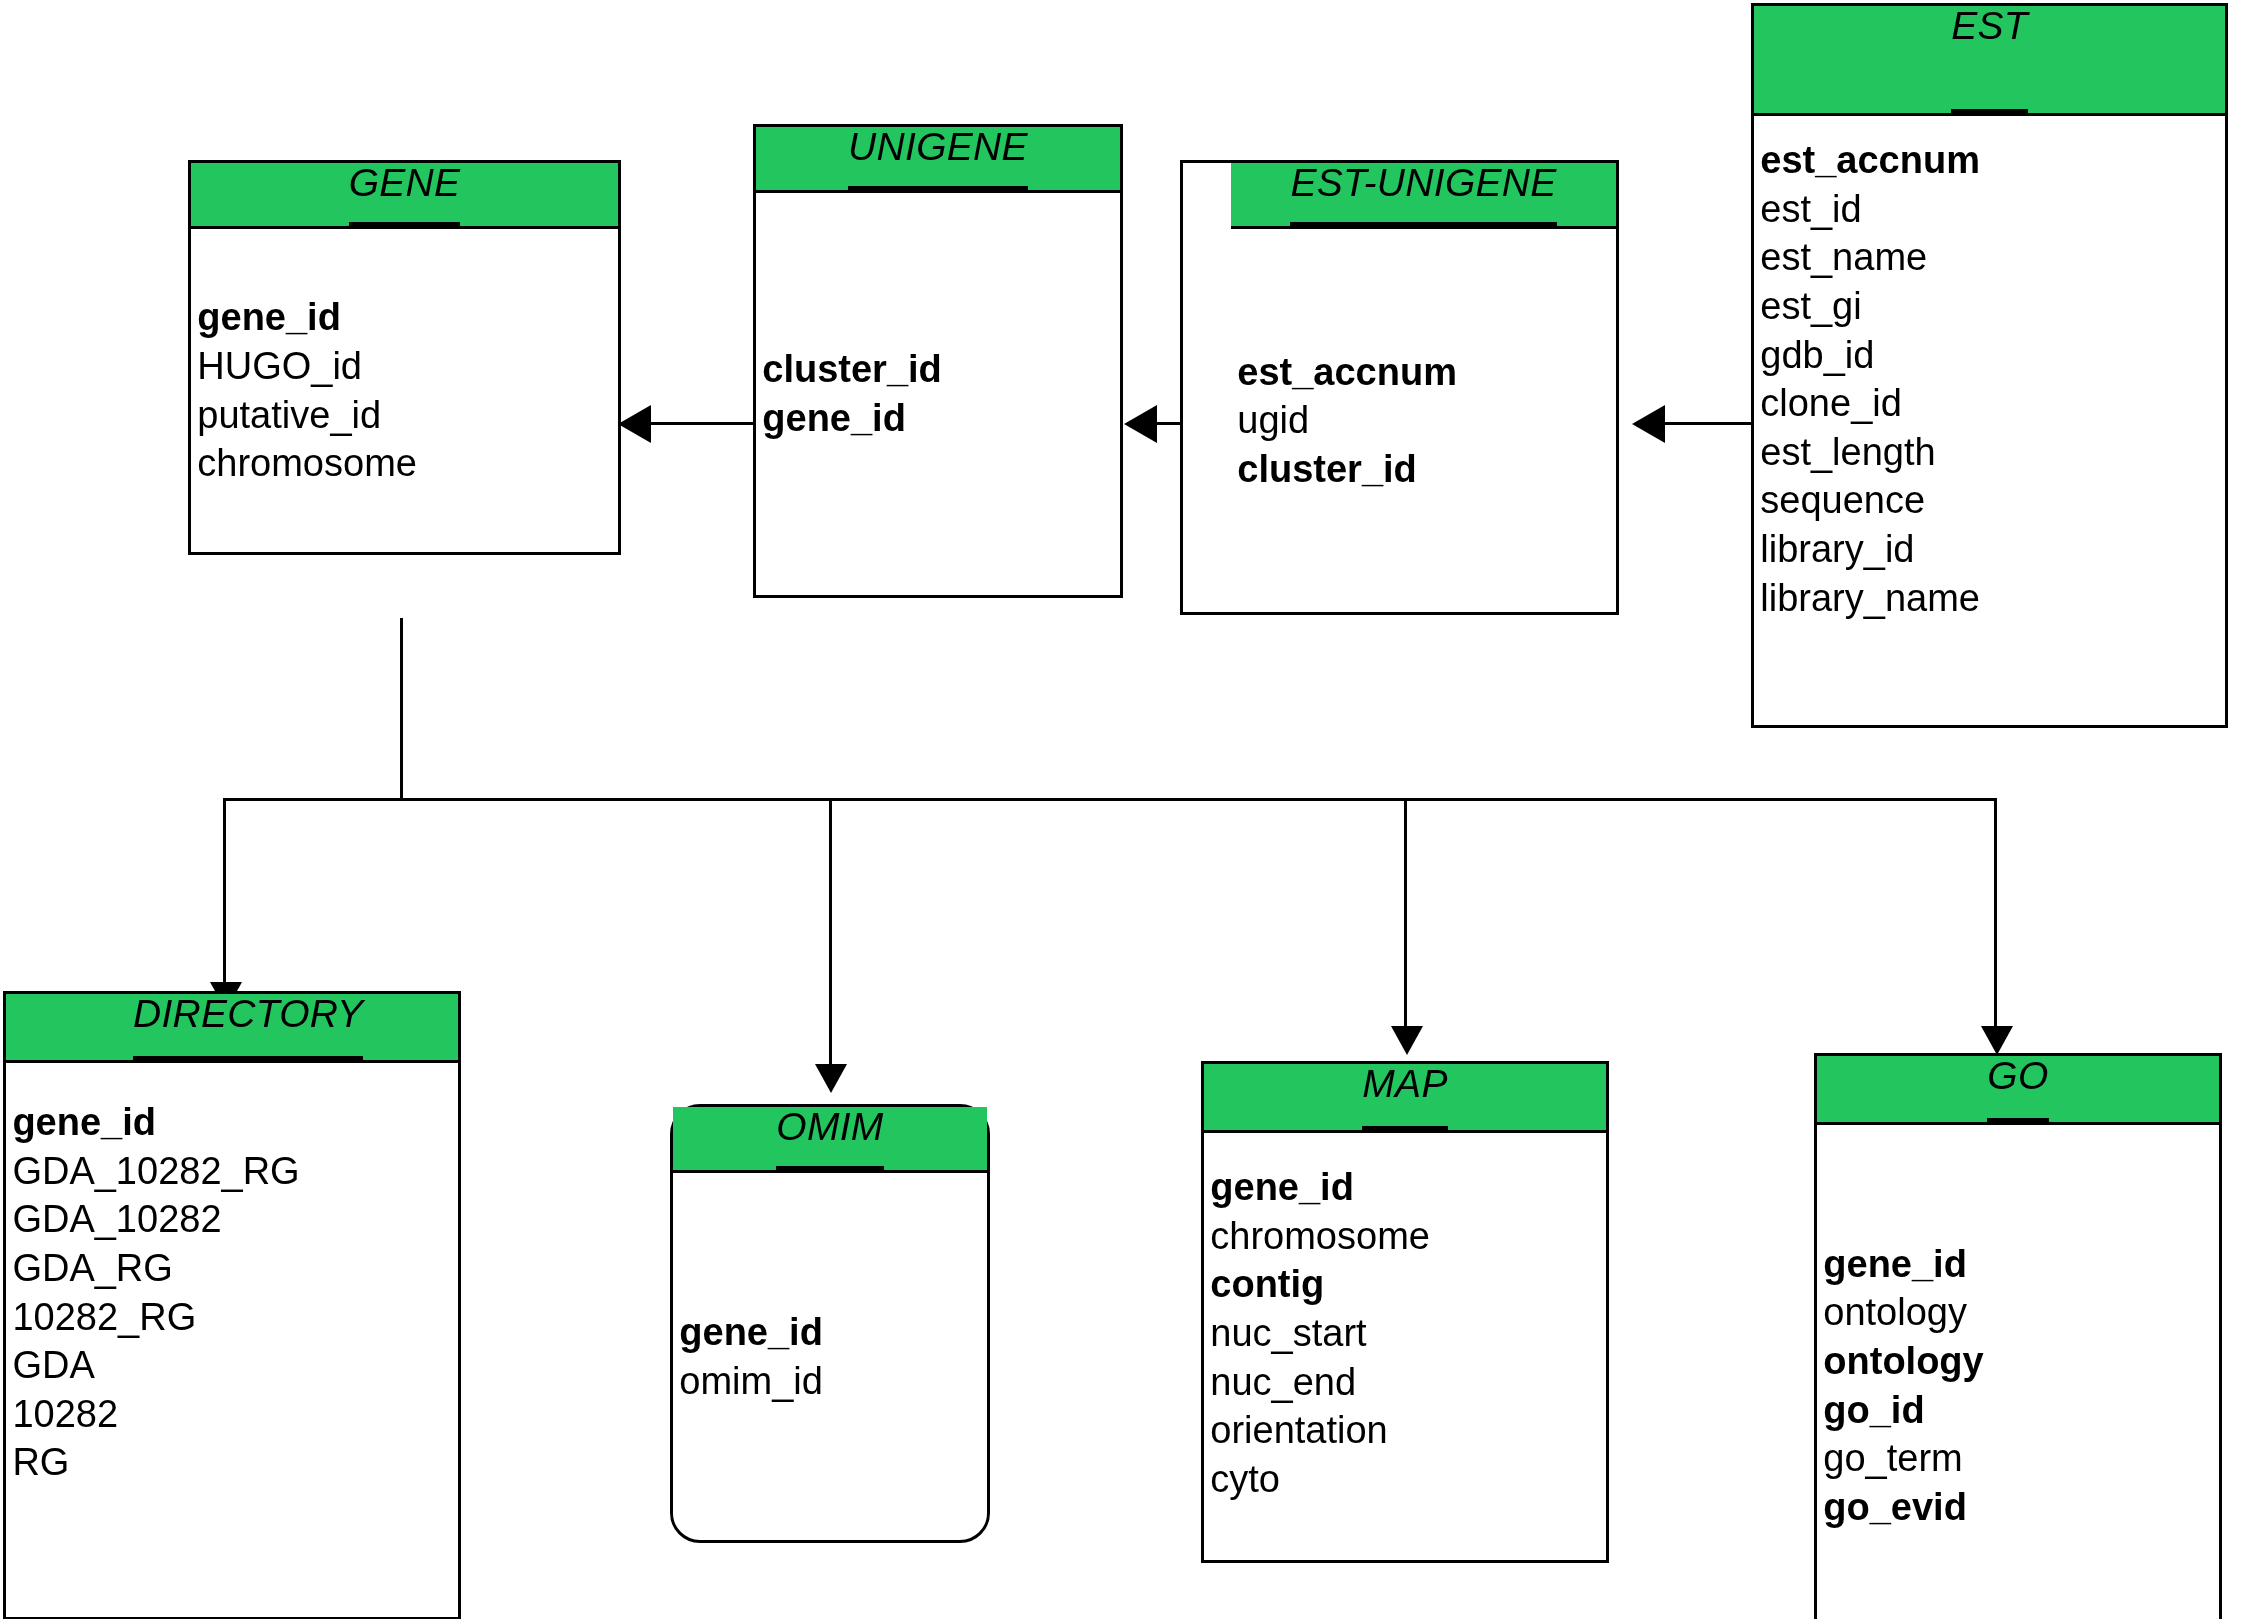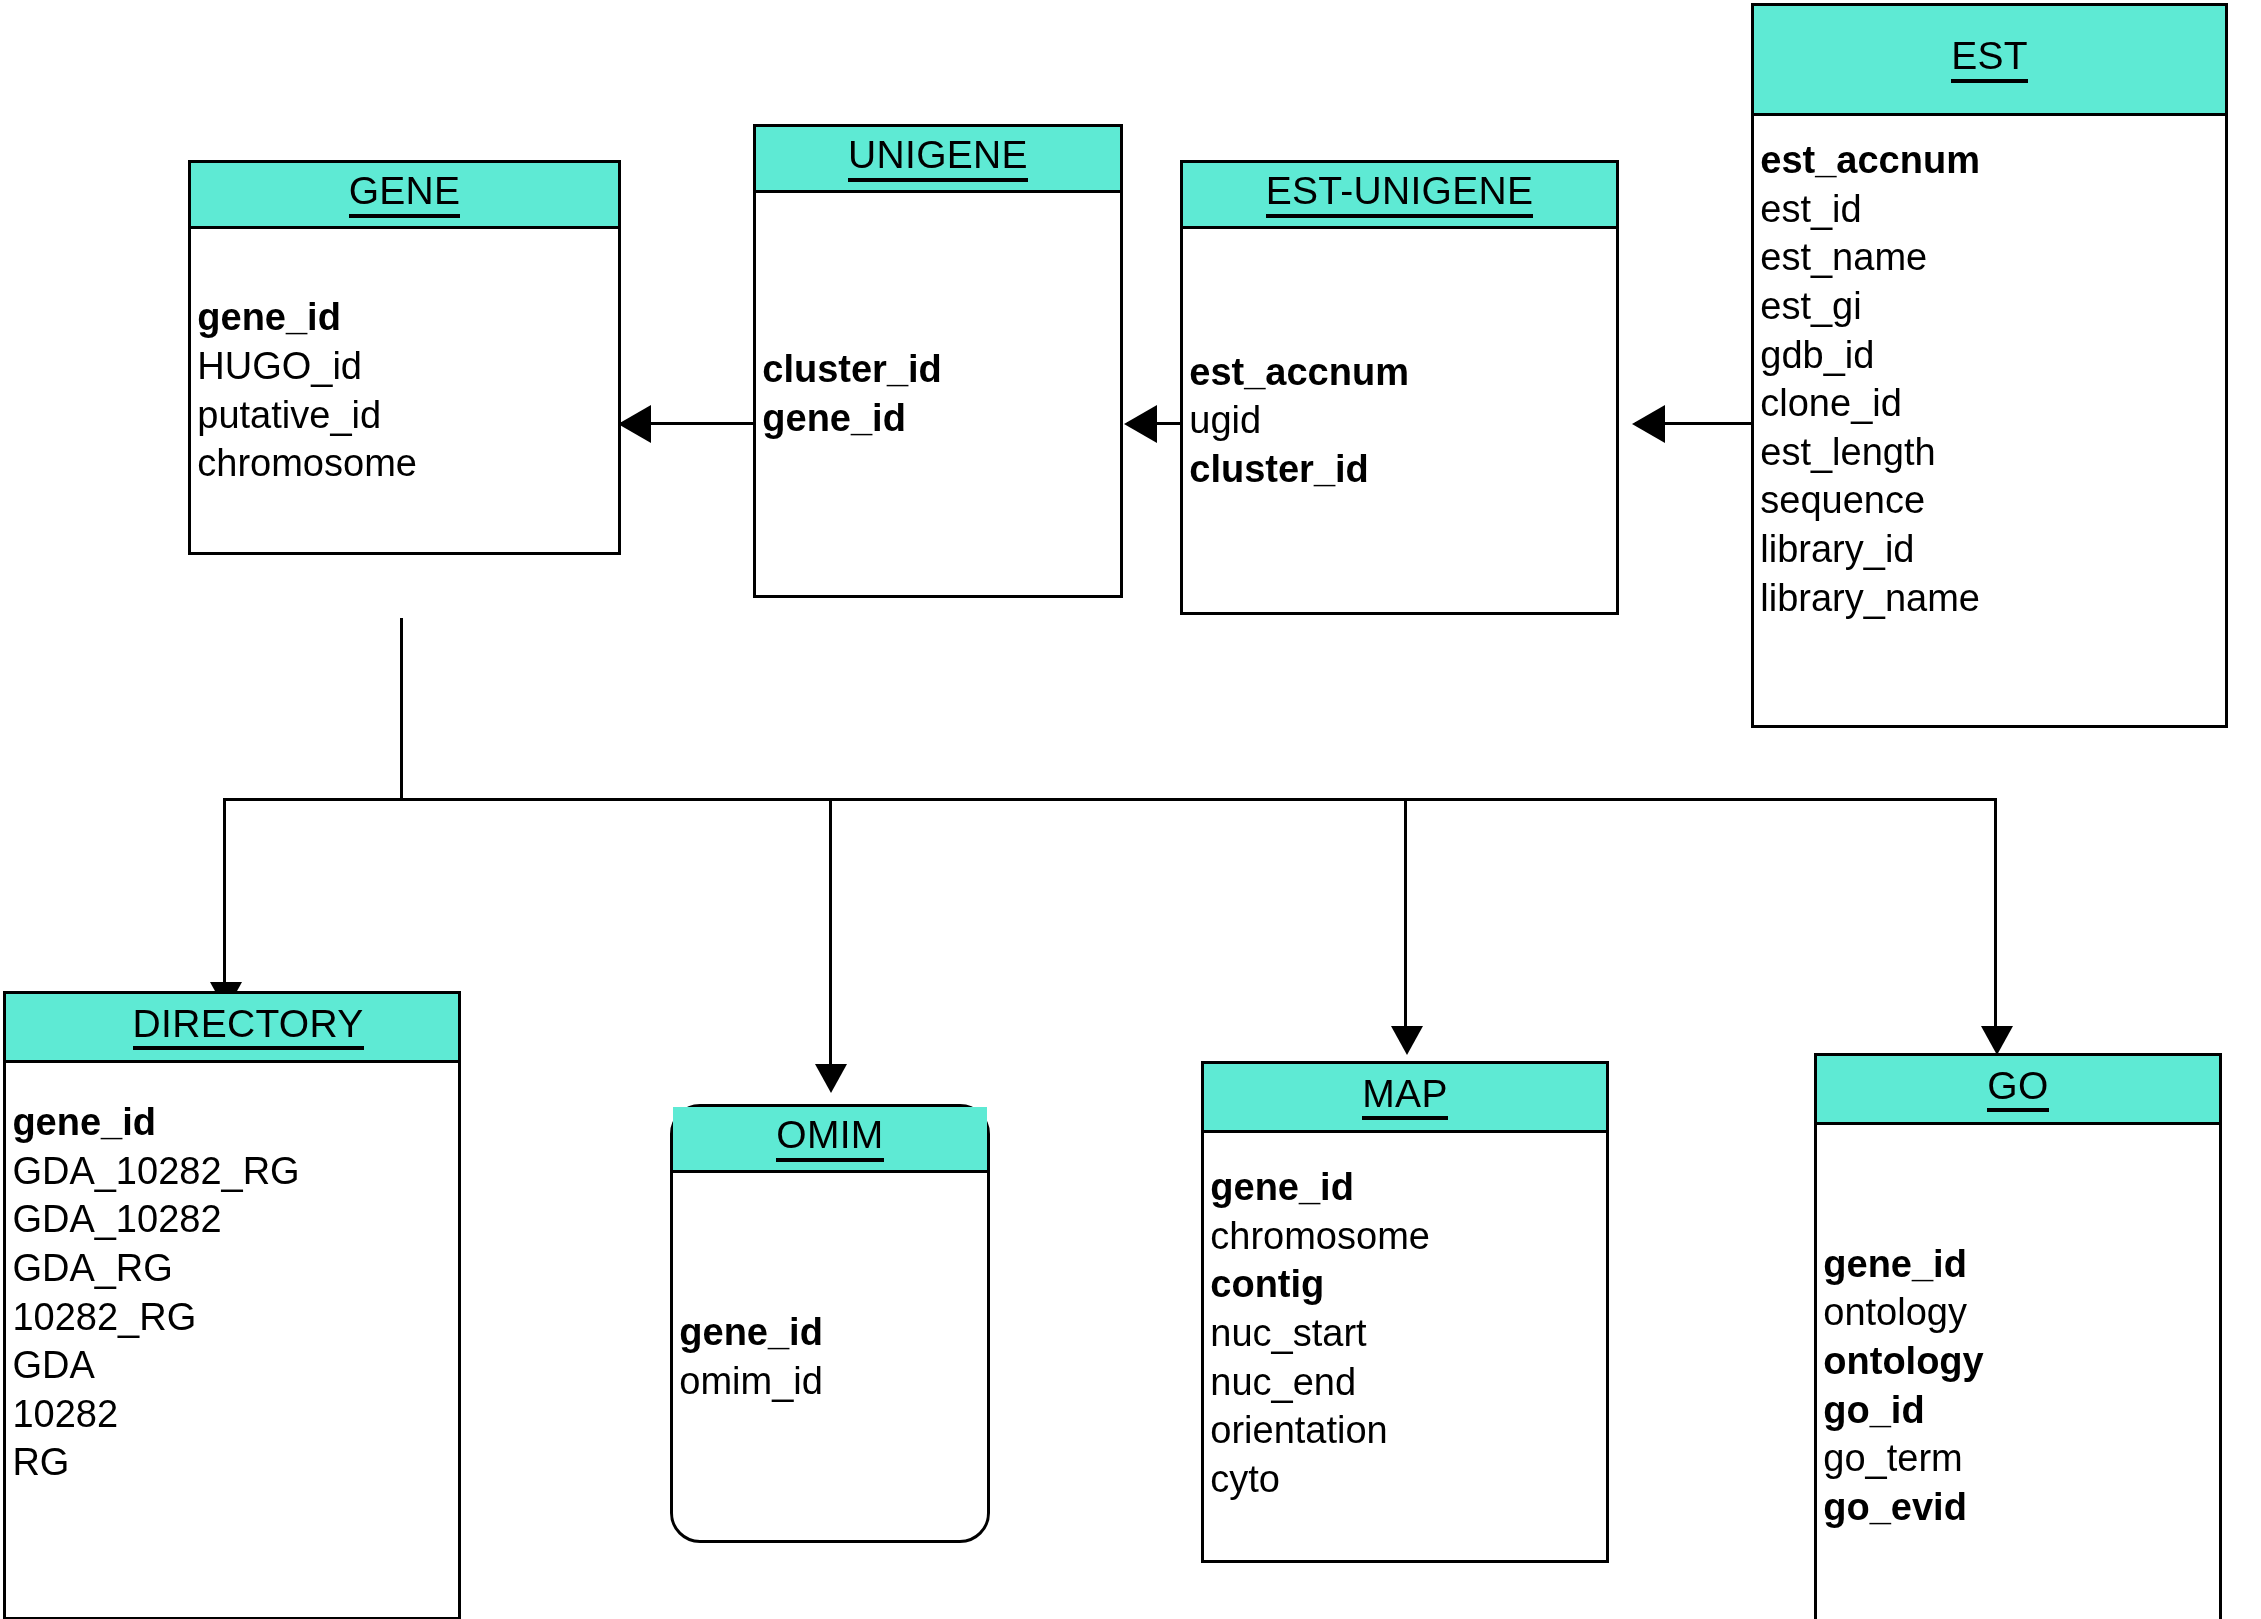--- a/index.html
+++ b/index.html
@@ -20,26 +20,26 @@
   .entity {
     position: absolute;
     box-sizing: border-box;
     border: 3.1px solid #000000;
     background: #ffffff;
     display: flex;
     flex-direction: column;
   }
   .entity-header {
     box-sizing: border-box;
-    background: #5eead4;
+    background: #22c55e;
     border-bottom: 3.1px solid #000000;
     display: flex;
-    align-items: center;
     justify-content: center;
     flex: 0 0 auto;
+    font-style: italic;
   }
   .entity-title {
     font-size: 39px;
     line-height: 1.05;
     color: #000000;
     letter-spacing: 0.3px;
     border-bottom: 4.4px solid #000000;
     padding-bottom: 1.3px;
     white-space: nowrap;
   }
@@ -134,21 +134,21 @@
   <div class="entity" style="left:753px; top:124px; width:370px; height:474px;">
     <div class="entity-header" style="height:66px;">
       <span class="entity-title">UNIGENE</span>
     </div>
     <div class="entity-body">
       <div class="field key">cluster_id</div>
       <div class="field key">gene_id</div>
     </div>
   </div>
 
-  <div class="entity" style="left:1180px; top:160px; width:439px; height:455px;">
+  <div class="entity" style="left:1180px; top:160px; width:439px; height:455px;padding-left:48px;">
     <div class="entity-header" style="height:66px;">
       <span class="entity-title">EST-UNIGENE</span>
     </div>
     <div class="entity-body">
       <div class="field key">est_accnum</div>
       <div class="field">ugid</div>
       <div class="field key">cluster_id</div>
     </div>
   </div>
 

